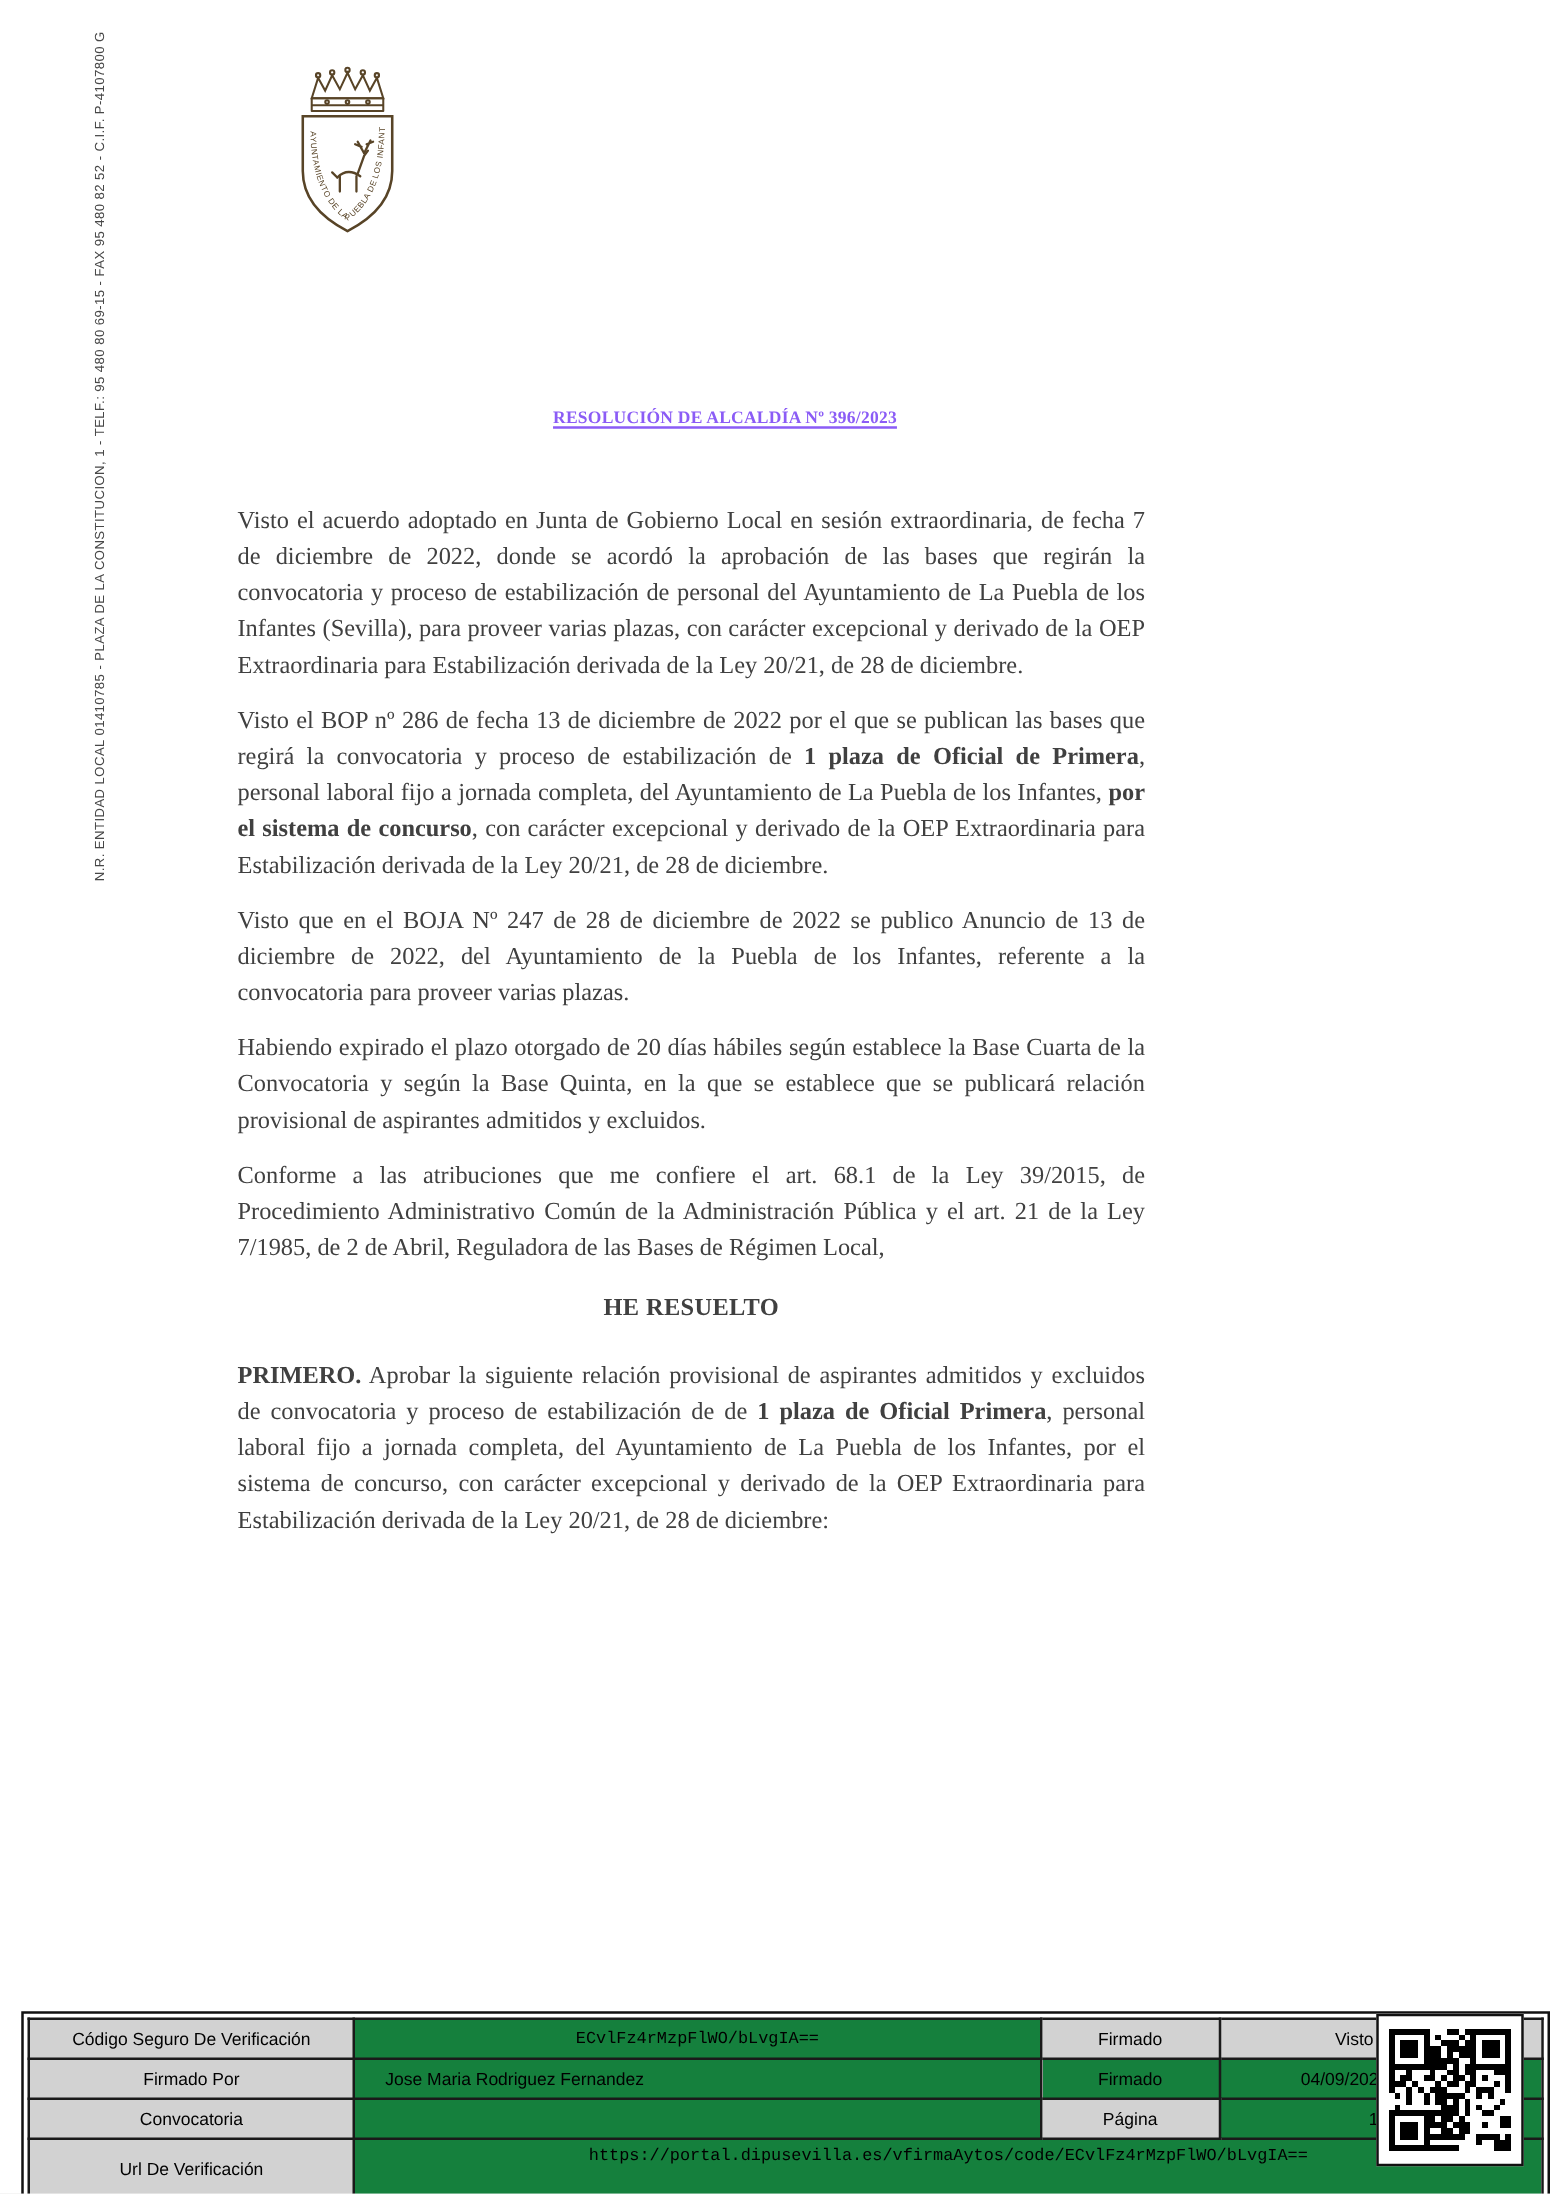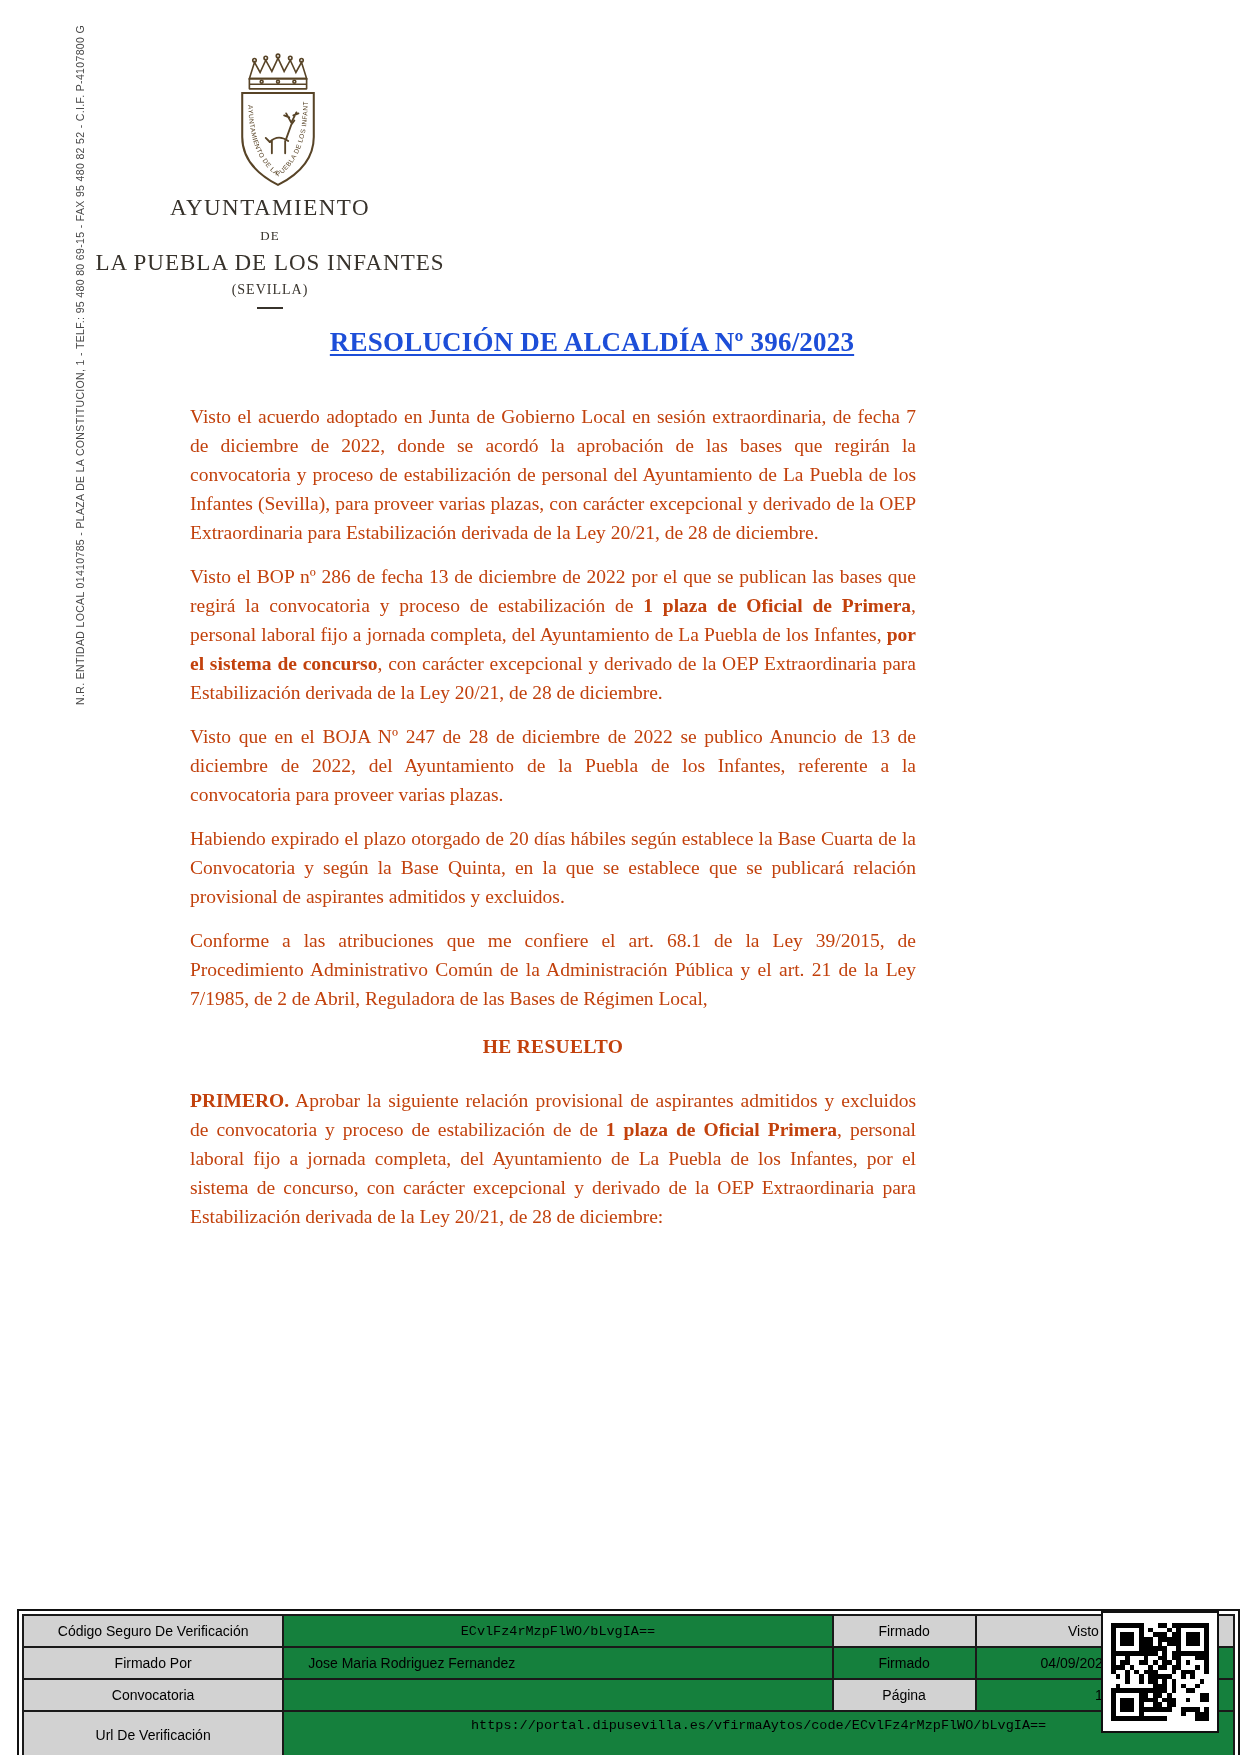--- a/index.html
+++ b/index.html
@@ -11,30 +11,30 @@
   
   .crest{position:absolute;left:226px;top:50px;width:104px;height:138px;}
   .org{position:absolute;left:85px;top:196px;width:370px;text-align:center;color:#37322b;}
   .org-name{font-size:23px;letter-spacing:1.5px;line-height:24px;}
   .org-de{font-size:13px;letter-spacing:1px;margin-top:9px;line-height:14px;}
   .org-loc{font-size:23px;letter-spacing:1px;margin-top:8px;line-height:24px;}
   .org-prov{font-size:14px;letter-spacing:1px;margin-top:7px;line-height:15px;}
   .org-dash{width:26px;border-top:2.5px solid #37322b;margin:10px auto 0 auto;}
   
   .doc-title{
-    position:absolute;left:202px;top:327px;width:780px;text-align:center;
-    font-size:27px;font-weight:bold;color:#1d4ed8;
+    position:absolute;left:190px;top:327px;width:780px;text-align:center;
+    font-size:14px;font-weight:bold;color:#8b5cf6;
     text-decoration:underline;text-decoration-thickness:2px;text-underline-offset:3px;
     letter-spacing:0.2px;
   }
   
   .body-col{position:absolute;left:190px;top:402px;width:726px;}
   .body-col p{
     margin:0 0 15px 0;font-size:19.5px;line-height:29px;text-align:justify;
-    color:#c2410c;
+    color:#404040;
   }
   .body-col p.center{text-align:center;font-weight:bold;margin:19px 0 25px 0;letter-spacing:0.3px;}
   .body-col b{font-weight:bold;}
   
   .side-text{
     position:absolute;left:80px;top:705px;height:0;width:0;
   }
   .side-text span{
     display:block;white-space:nowrap;
     transform:translate(-50%,-50%) rotate(-90deg);
@@ -91,27 +91,20 @@
       <path d="M63,71 L58,62 M63,71 L68,61 M61,66 L56,64 M65,64 L70,62"></path>
       <path d="M42,90 l-4,-4"></path>
     </g>
 
     <path id="mottoPath" d="M21,52 Q21,104 50,124 Q79,104 79,52" stroke="none"></path>
     <text font-size="6.4" fill="#584427" stroke="none" font-family="Liberation Sans, sans-serif" letter-spacing="0.4">
       <textPath href="#mottoPath" startOffset="1%">AYUNTAMIENTO DE LA PUEBLA DE LOS INFANTES</textPath>
     </text>
   </svg>
 
-  <div class="org">
-    <div class="org-name">AYUNTAMIENTO</div>
-    <div class="org-de">DE</div>
-    <div class="org-loc">LA PUEBLA DE LOS INFANTES</div>
-    <div class="org-prov">(SEVILLA)</div>
-    <div class="org-dash"></div>
-  </div>
 
   <div class="doc-title">RESOLUCIÓN DE ALCALDÍA Nº 396/2023</div>
 
   <div class="side-text">
     <span>N.R. ENTIDAD LOCAL 01410785 - PLAZA DE LA CONSTITUCION, 1 - TELF.: 95 480 80 69-15 - FAX 95 480 82 52 - C.I.F. P-4107800 G</span>
   </div>
 
   <div class="body-col" id="doc-body">
       <p><span>Visto el acuerdo adoptado en Junta de Gobierno Local en sesión extraordinaria, de fecha 7 de diciembre de 2022, donde se acordó la aprobación de las bases que regirán la convocatoria y proceso de estabilización de personal del Ayuntamiento de La Puebla de los Infantes (Sevilla), para proveer varias plazas, con carácter excepcional y derivado de la OEP Extraordinaria para Estabilización derivada de la Ley 20/21, de 28 de diciembre.</span></p>
       <p><span>Visto el BOP nº 286 de fecha 13 de diciembre de 2022 por el que se publican las bases que regirá la convocatoria y proceso de estabilización de </span><b>1 plaza de Oficial de Primera</b><span>, personal laboral fijo a jornada completa, del Ayuntamiento de La Puebla de los Infantes, </span><b>por el sistema de concurso</b><span>, con carácter excepcional y derivado de la OEP Extraordinaria para Estabilización derivada de la Ley 20/21, de 28 de diciembre.</span></p>

